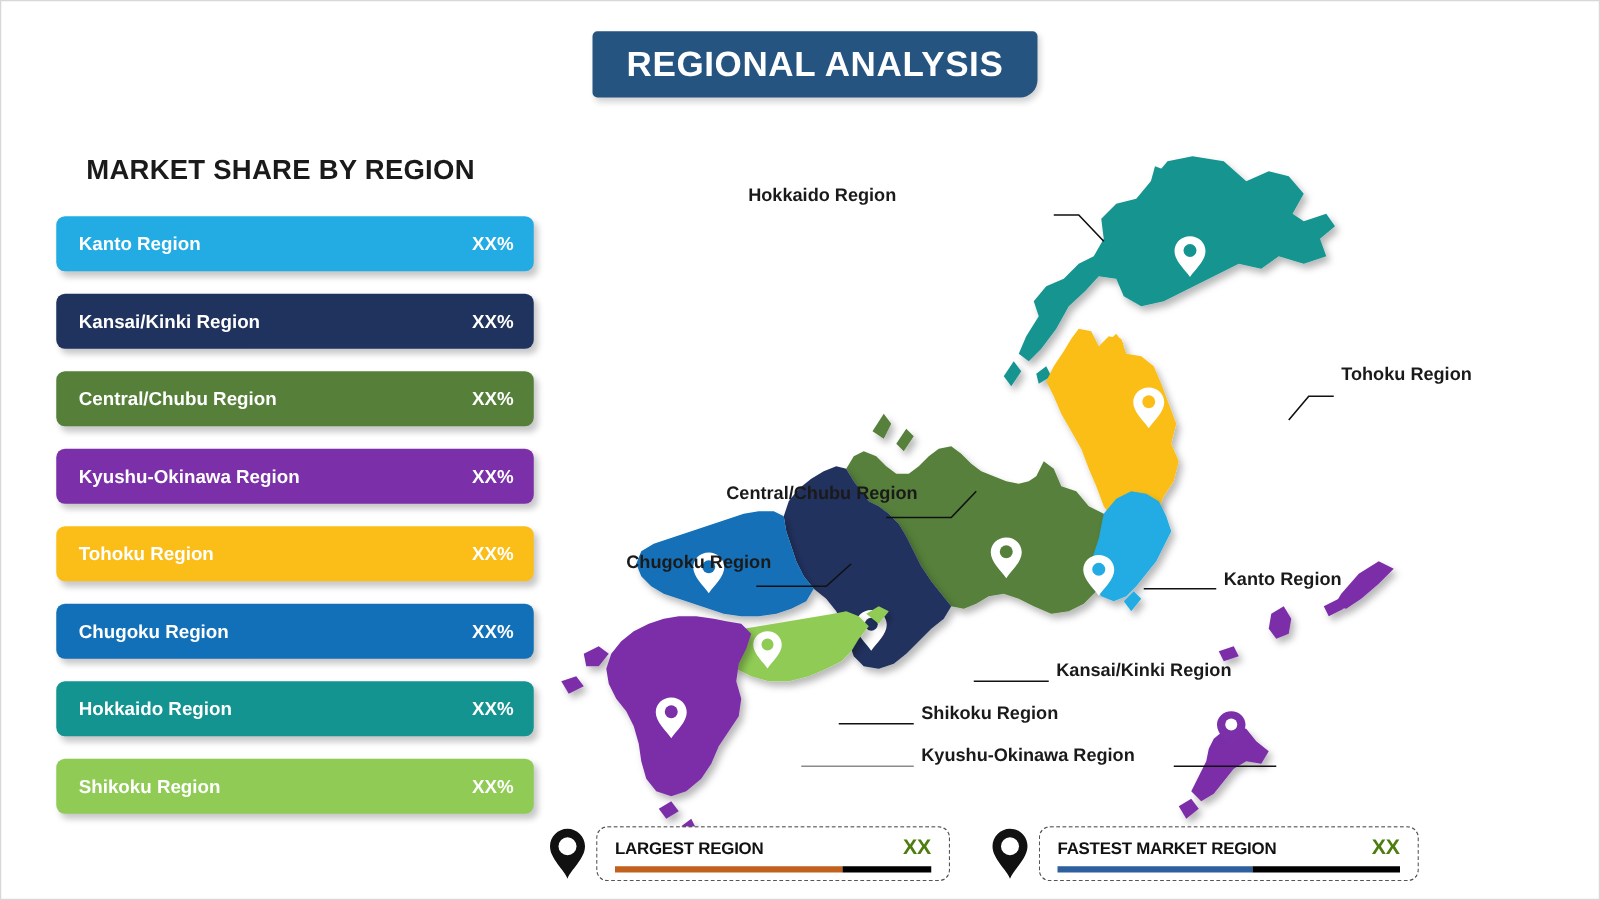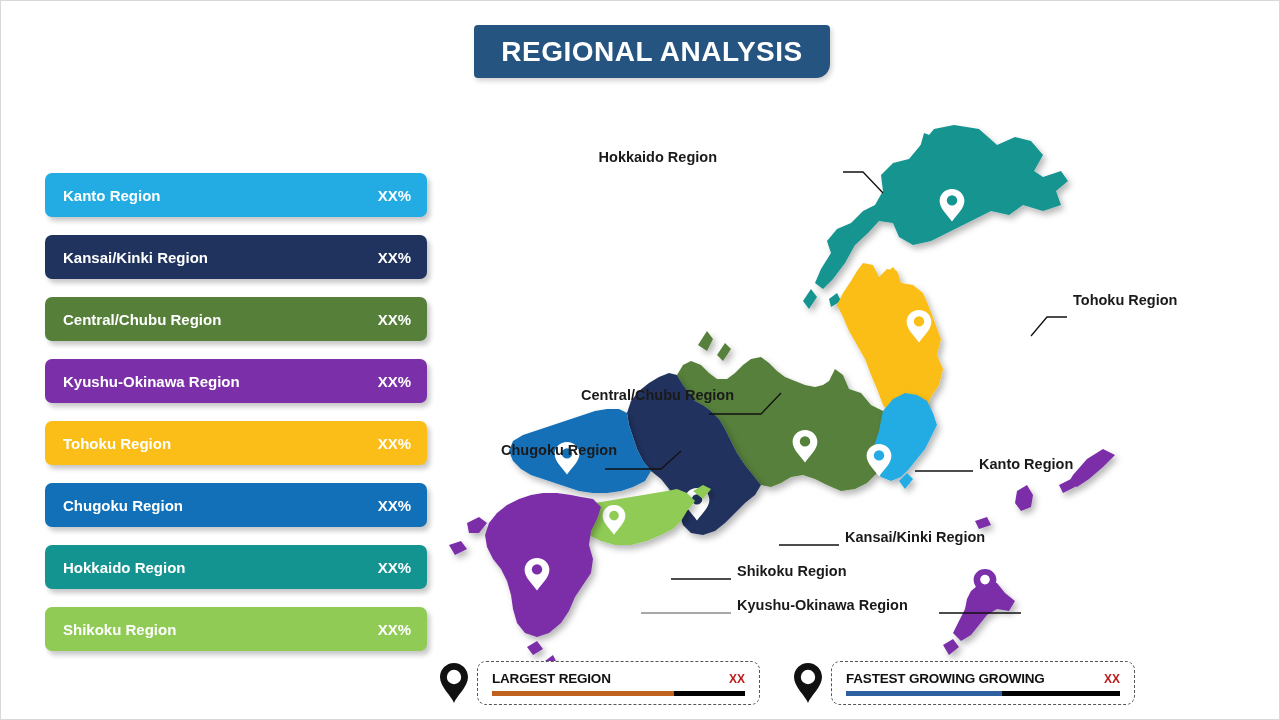--- a/index.html
+++ b/index.html
@@ -102,37 +102,38 @@
     display:flex; flex-direction:column; justify-content:center;
     padding:0 14px;
     background:#fff;
   }
   .stat-top { display:flex; align-items:baseline; }
   .stat-label {
     font-size:13.5px; font-weight:bold; color:#111; letter-spacing:-0.2px;
     white-space:nowrap;
   }
   .stat-val {
-    font-size:12px; font-weight:bold; color:#b91c1c; margin-left:auto; padding-left:18px;
+    font-size:17px; font-weight:bold; color:#4d7c0f; margin-left:auto; padding-left:18px;
     white-space:nowrap;
   }
   .stat-bar { height:5px; width:100%; margin-top:5px; display:flex; }
   .stat-bar .fill { height:100%; }
   .stat-bar .rest { height:100%; background:#000; flex:1 1 auto; }
 </style>
 </head>
 <body>
 
 <div id="slide">
 
   <div id="title-bar" style="background: rgb(38, 84, 128);">
     <span class="txt">REGIONAL ANALYSIS</span>
   </div>
 
 
+  <div id="legend-title">MARKET SHARE BY REGION</div>
   <div id="legend-list">
       <div class="legend-row" style="background: rgb(34, 172, 227); width: 382px;">
         <span class="name">Kanto  Region</span>
         <span class="pct">XX%</span>
       </div>
       <div class="legend-row" style="background: rgb(32, 51, 94); width: 382px;">
         <span class="name">Kansai/Kinki  Region</span>
         <span class="pct">XX%</span>
       </div>
       <div class="legend-row" style="background: rgb(86, 128, 58); width: 382px;">
@@ -336,21 +337,21 @@
     </div>
   </div>
 
   <div class="stat-group" style="left:792px; top:660px;">
     <svg class="stat-pin" viewBox="0 0 30 42">
       <path d="M15,1 C22.7,1 29,7.3 29,15 C29,25 17.4,34 15,41 C12.6,34 1,25 1,15 C1,7.3 7.3,1 15,1 Z" fill="#111"></path>
       <circle cx="15" cy="15" r="7.2" fill="#fff"></circle>
     </svg>
     <div class="stat-box" style="width:304px;">
       <div class="stat-top">
-        <span class="stat-label">FASTEST GROWING GROWING</span>
+        <span class="stat-label">FASTEST MARKET REGION</span>
         <span class="stat-val">XX</span>
       </div>
       <div class="stat-bar">
         <span class="fill" style="background: rgb(46, 95, 158); width: 57%;"></span>
         <span class="rest"></span>
       </div>
     </div>
   </div>
 
 </div>

